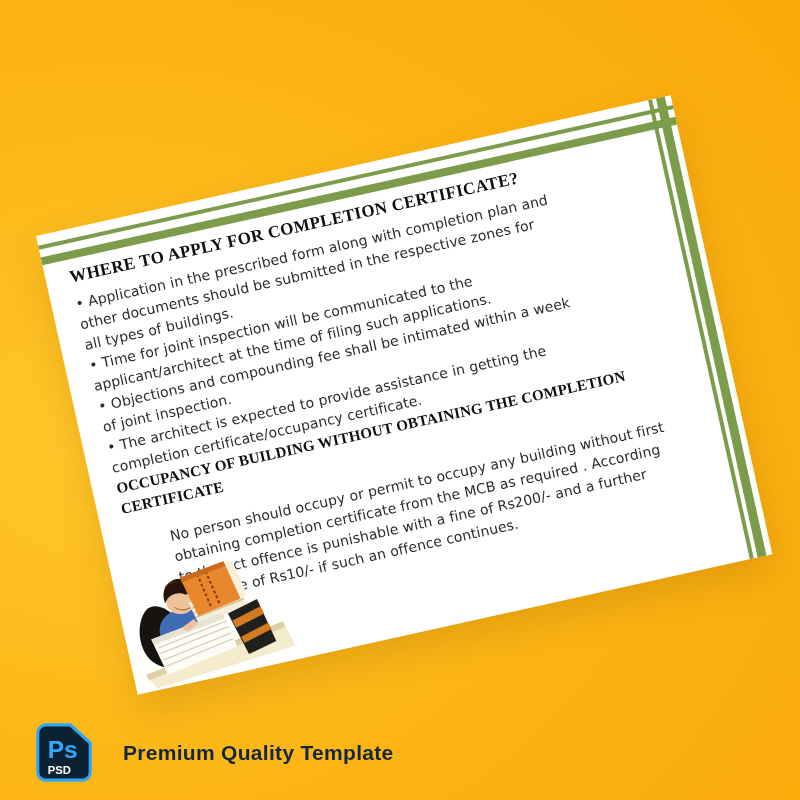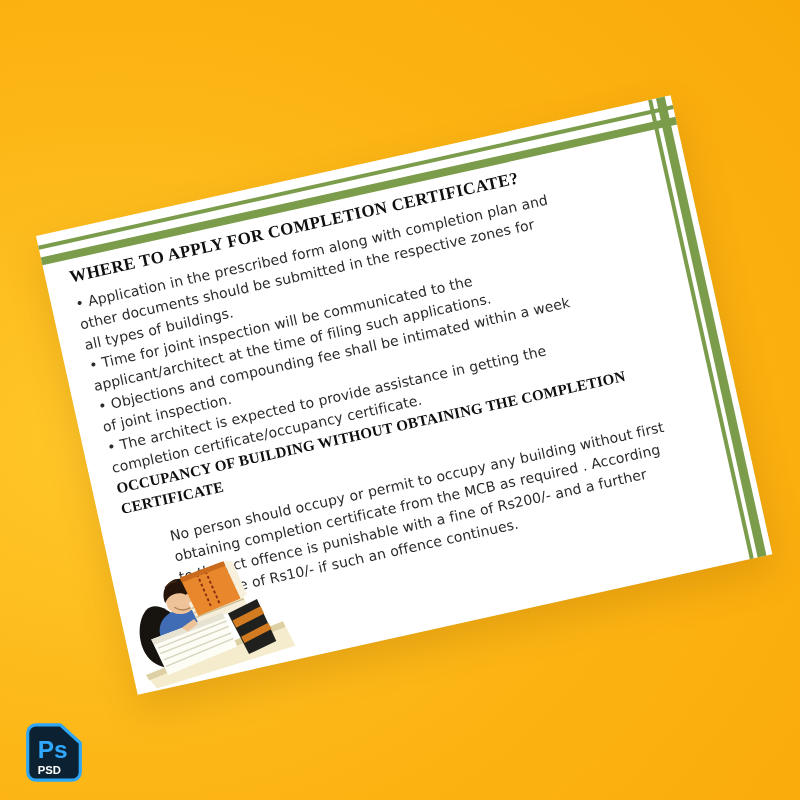--- a/index.html
+++ b/index.html
@@ -71,21 +71,21 @@
 
   .cartoon{
     position:absolute;
     left:10px; top:358px;
     width:158px; height:110px;
   }
 
   
   .footer{
     position:absolute;
-    left:25px; top:720px;
+    left:35px; top:720px;
     display:flex;
     align-items:center;
     gap:16px;
   }
   .badge{width:58px;height:66px;flex:0 0 auto;}
   .brand{
     margin-left:14px;
     color:#132743;
     font-weight:bold;
     font-size:21px;
@@ -168,16 +168,17 @@
     </svg>
   </div>
 
   <div class="footer">
     <svg class="badge" viewBox="0 0 64 68">
       <path d="M12,3 H39 L61,23 V55 a9,9 0 0 1 -9,9 H12 a9,9 0 0 1 -9,-9 V12 a9,9 0 0 1 9,-9 Z" fill="#0c2233" stroke="#2fa7f7" stroke-width="3.5" stroke-linejoin="round"></path>
       <text x="14" y="40" font-family="Liberation Sans, sans-serif" font-size="27" font-weight="bold" fill="#31a8ff">Ps</text>
       <text x="14" y="57" font-family="Liberation Sans, sans-serif" font-size="12.5" font-weight="bold" fill="#ffffff">PSD</text>
     </svg>
     <div class="brand">
+      <div>Premium Quality Template</div>
     </div>
   </div>
 
 </div>
 
 </body></html>

